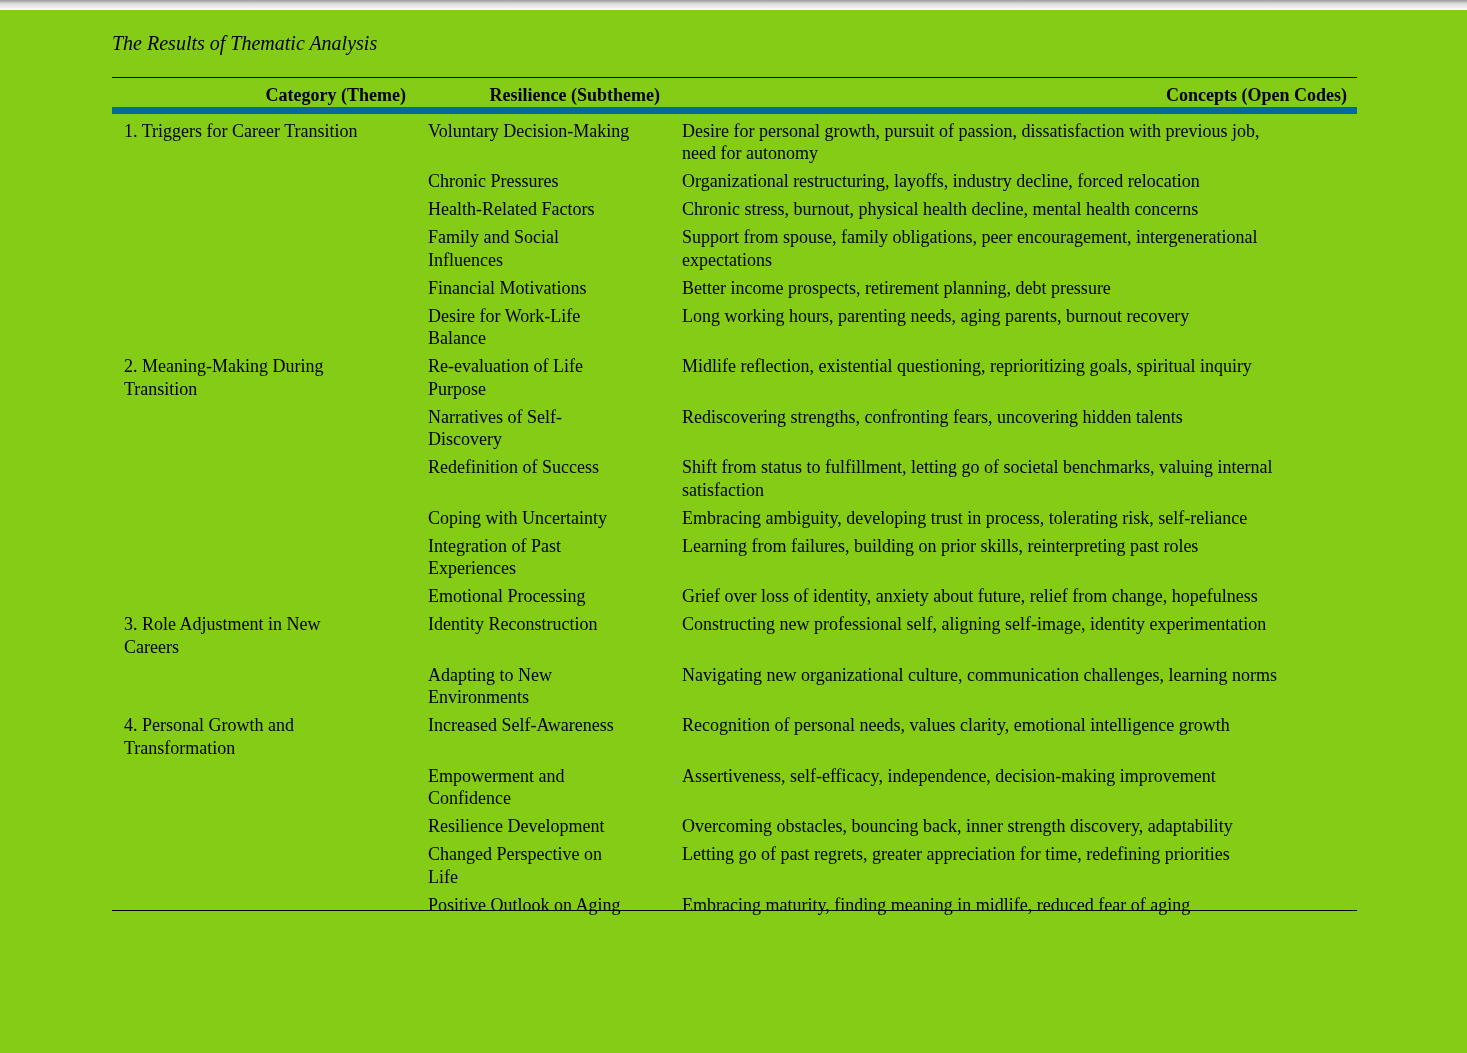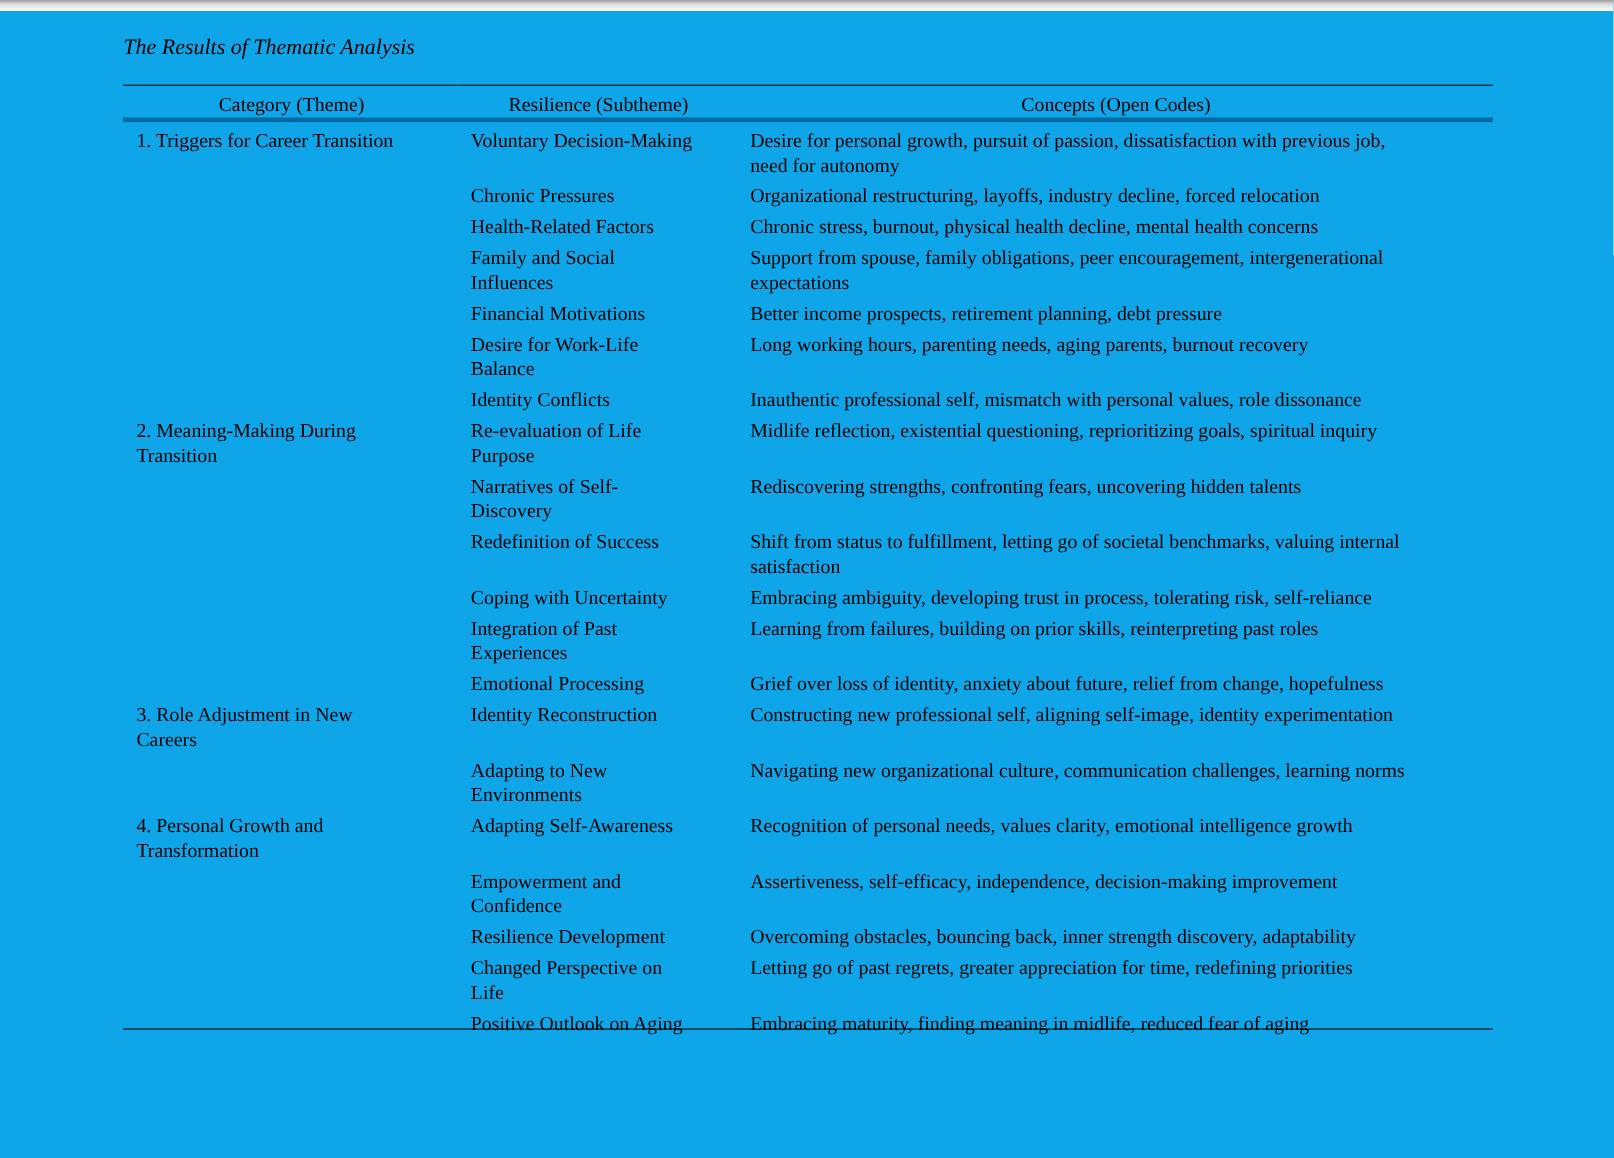--- a/index.html
+++ b/index.html
@@ -4,21 +4,21 @@
 <style>
   html, body {
     margin: 0;
     padding: 0;
     background: #ffffff;
   }
   .page {
     position: relative;
     width: 1467px;
     height: 1053px;
-    background: #0ea5e9;
+    background: #84cc16;
     overflow: hidden;
     font-family: "Liberation Serif", "DejaVu Serif", serif;
     color: #000000;
   }
   .top-edge {
     position: absolute;
     top: 0; left: 0; right: 0;
     height: 10px;
     background: linear-gradient(to bottom, #9a9a9a 0%, #d9d9d9 35%, #ffffff 100%);
   }
@@ -42,25 +42,25 @@
     table-layout: fixed;
     border-collapse: collapse;
     border-top: 1.5px solid #000000;
     font-size: 18px;
     line-height: 22.5px;
   }
   col.c1 { width: 304px; }
   col.c2 { width: 254px; }
   col.c3 { width: 687px; }
   table.results-table th {
-    font-weight: normal;
-    text-align: center;
+    font-weight: bold;
+    text-align: right;
     vertical-align: top;
     padding: 5.5px 10px 1px 12px;
-    border-bottom: 4px solid #0369a1;
+    border-bottom: 7px solid #0369a1;
     white-space: pre-line;
   }
   table.results-table td {
     vertical-align: top;
     padding: 5.5px 10px 0 12px;
     white-space: pre-line;
   }
   .bottom-rule {
     width: 1245px;
     height: 0;
@@ -120,25 +120,20 @@
             <td>Financial Motivations</td>
             <td>Better income prospects, retirement planning, debt pressure</td>
           </tr>
           <tr>
             <td></td>
             <td>Desire for Work-Life
 Balance</td>
             <td>Long working hours, parenting needs, aging parents, burnout recovery</td>
           </tr>
           <tr>
-            <td></td>
-            <td>Identity Conflicts</td>
-            <td>Inauthentic professional self, mismatch with personal values, role dissonance</td>
-          </tr>
-          <tr>
             <td>2. Meaning-Making During
 Transition</td>
             <td>Re-evaluation of Life
 Purpose</td>
             <td>Midlife reflection, existential questioning, reprioritizing goals, spiritual inquiry</td>
           </tr>
           <tr>
             <td></td>
             <td>Narratives of Self-
 Discovery</td>
@@ -174,21 +169,21 @@
           </tr>
           <tr>
             <td></td>
             <td>Adapting to New
 Environments</td>
             <td>Navigating new organizational culture, communication challenges, learning norms</td>
           </tr>
           <tr>
             <td>4. Personal Growth and
 Transformation</td>
-            <td>Adapting Self-Awareness</td>
+            <td>Increased Self-Awareness</td>
             <td>Recognition of personal needs, values clarity, emotional intelligence growth</td>
           </tr>
           <tr>
             <td></td>
             <td>Empowerment and
 Confidence</td>
             <td>Assertiveness, self-efficacy, independence, decision-making improvement</td>
           </tr>
           <tr>
             <td></td>

